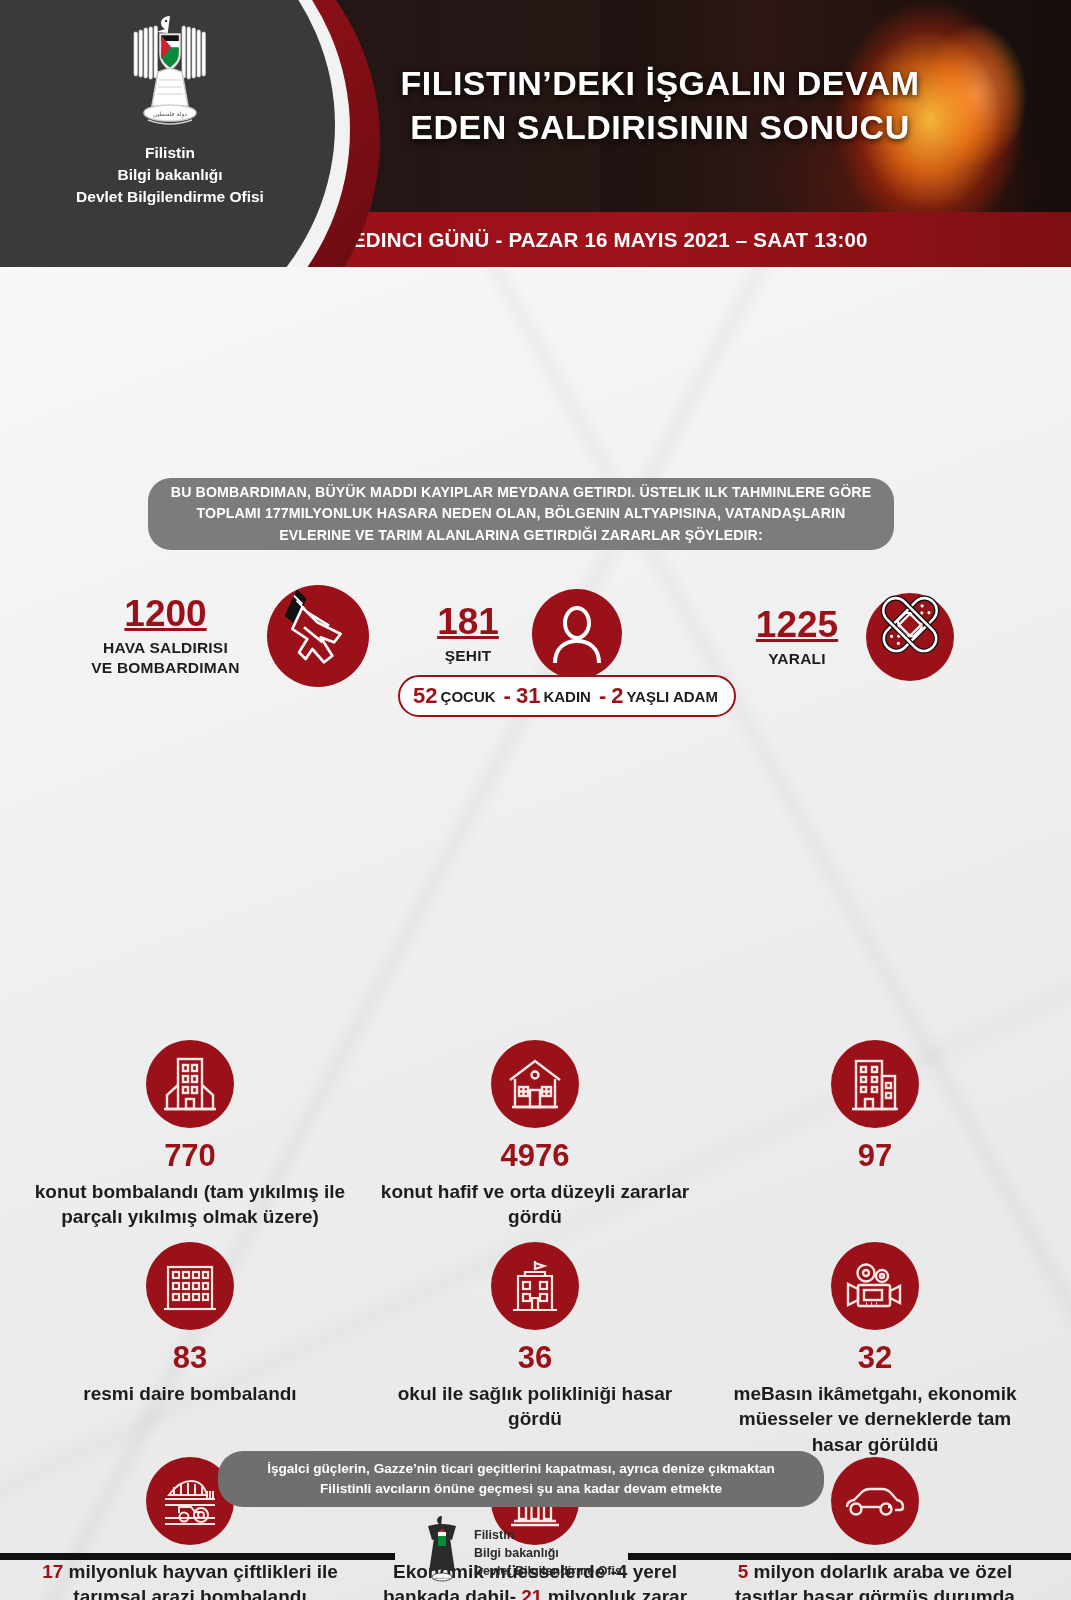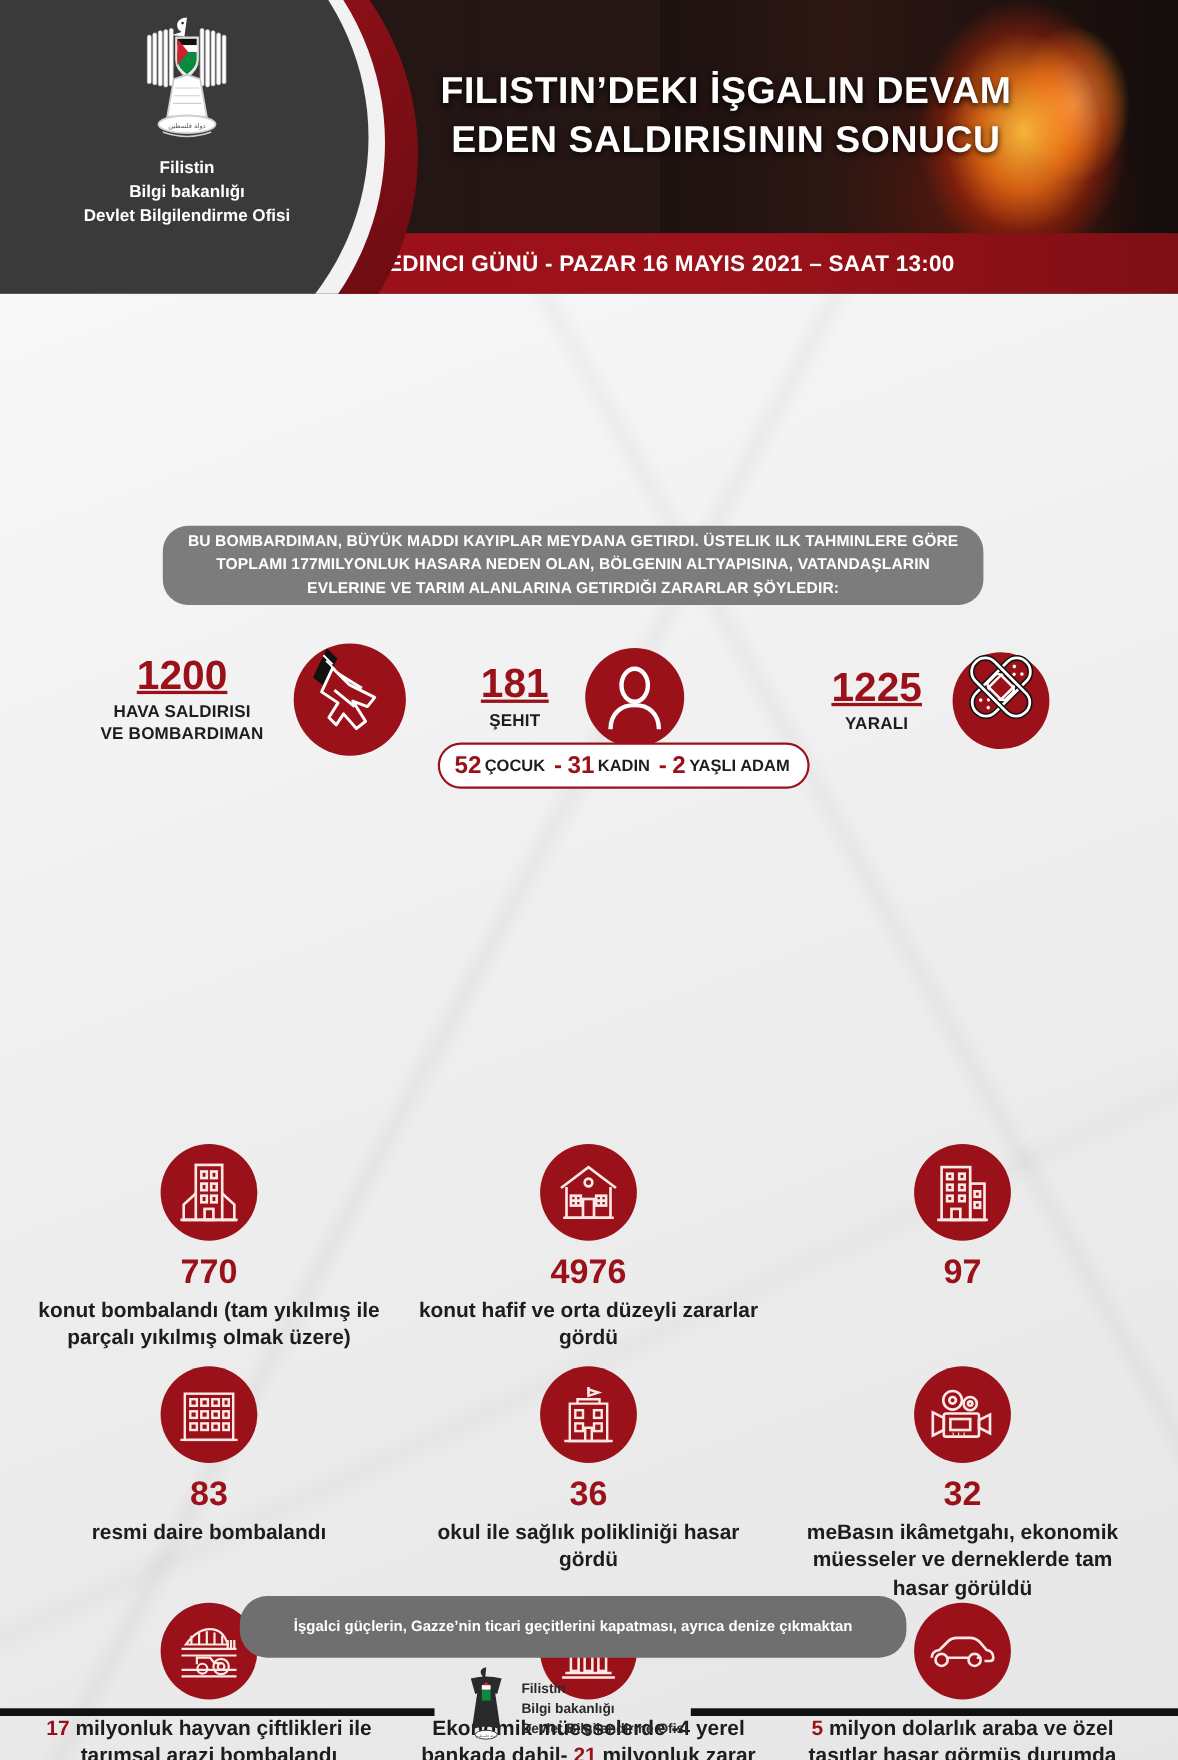--- a/index.html
+++ b/index.html
@@ -483,20 +483,21 @@
           </g>
         </svg>
       </div>
       <div class="cap cap-inline"><span class="r">5</span><span> milyon dolarlık araba ve özel taşıtlar hasar görmüş durumda</span></div>
     </div>
 
   </div>
 
   <div class="fbanner">
     <p>İşgalci güçlerin, Gazze’nin ticari geçitlerini kapatması, ayrıca denize çıkmaktan</p>
+    <p>Filistinli avcıların önüne geçmesi şu ana kadar devam etmekte</p>
   </div>
 
   <div class="footer">
     <div class="frule l"></div>
     <div class="frule r"></div>
     <svg class="femblem" viewBox="0 0 48 72">
       <g fill="none" stroke="#2a2a2a" stroke-width="0.9">
         <path d="M24 2 c-3 0 -5 2 -5 4 c0 2 1 3 2 4 l-5 2 l7 1" fill="#2a2a2a" stroke="none"></path>
         <path d="M10 12 q14 -4 28 0 l-4 14 q-10 -4 -20 0 z" fill="#2a2a2a" stroke="none"></path>
         <path d="M16 24 l8 -3 l8 3 l5 34 q-13 -5 -26 0 z" fill="#2a2a2a" stroke="none"></path>

